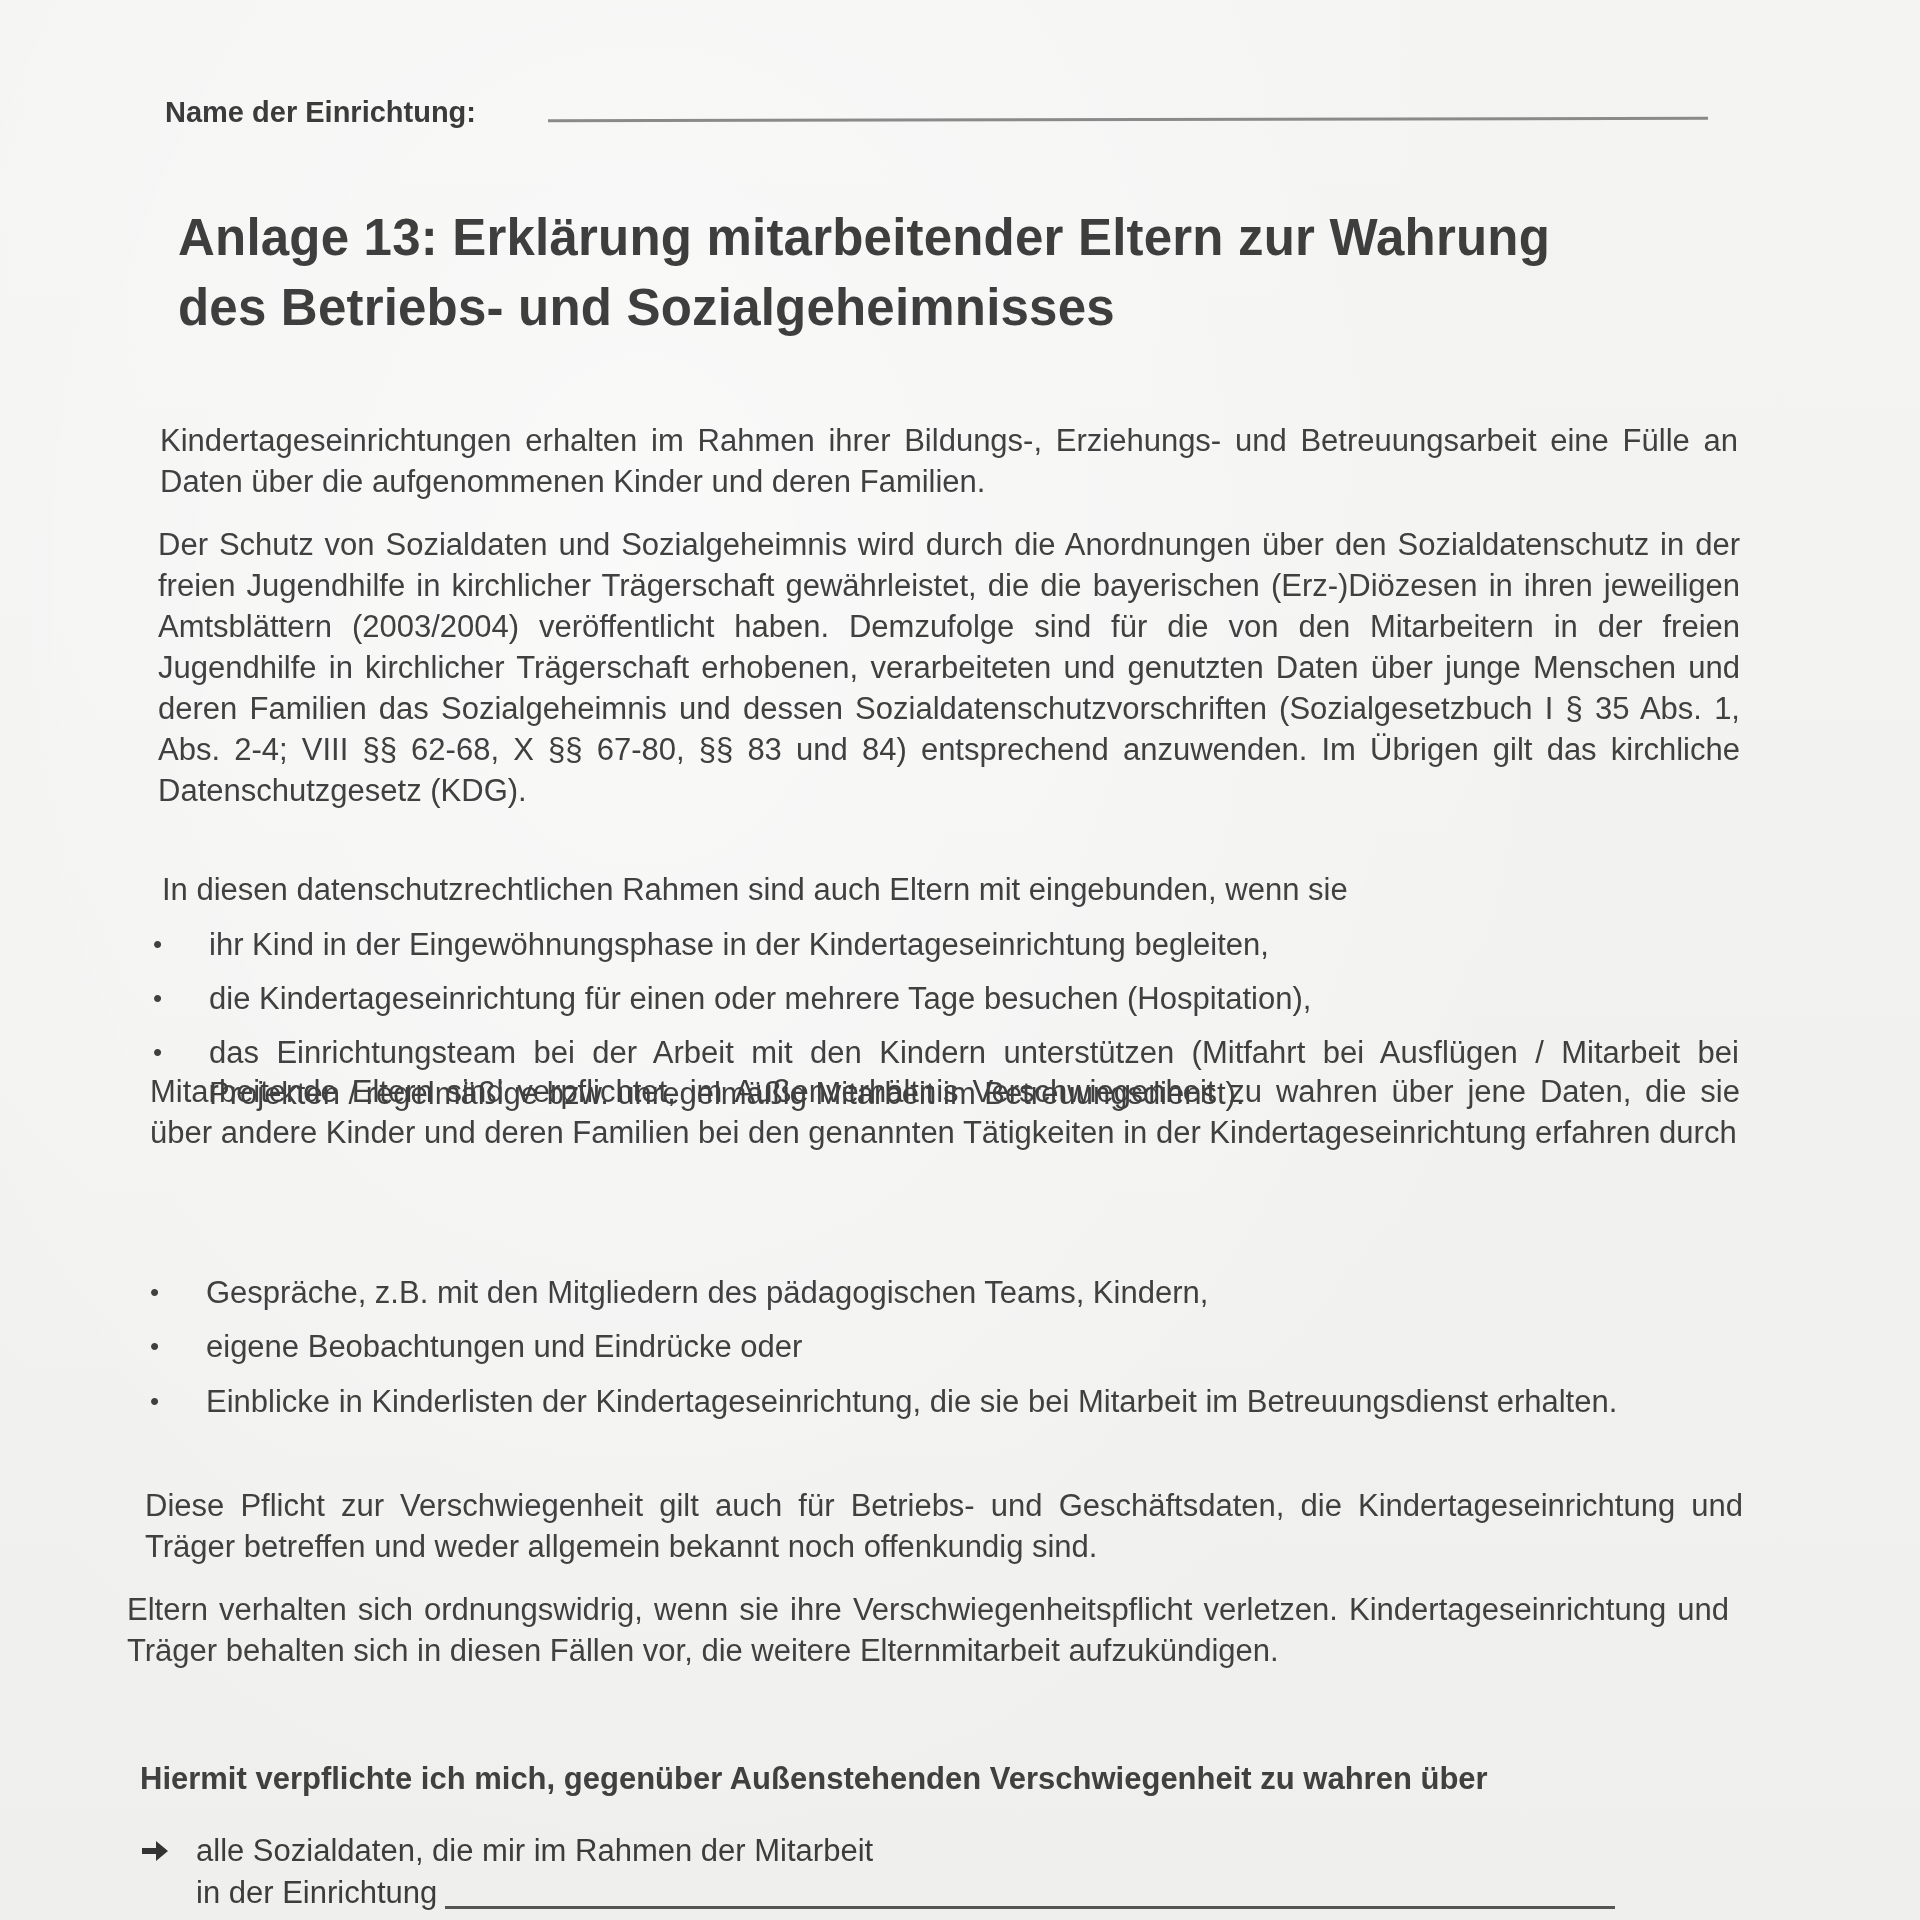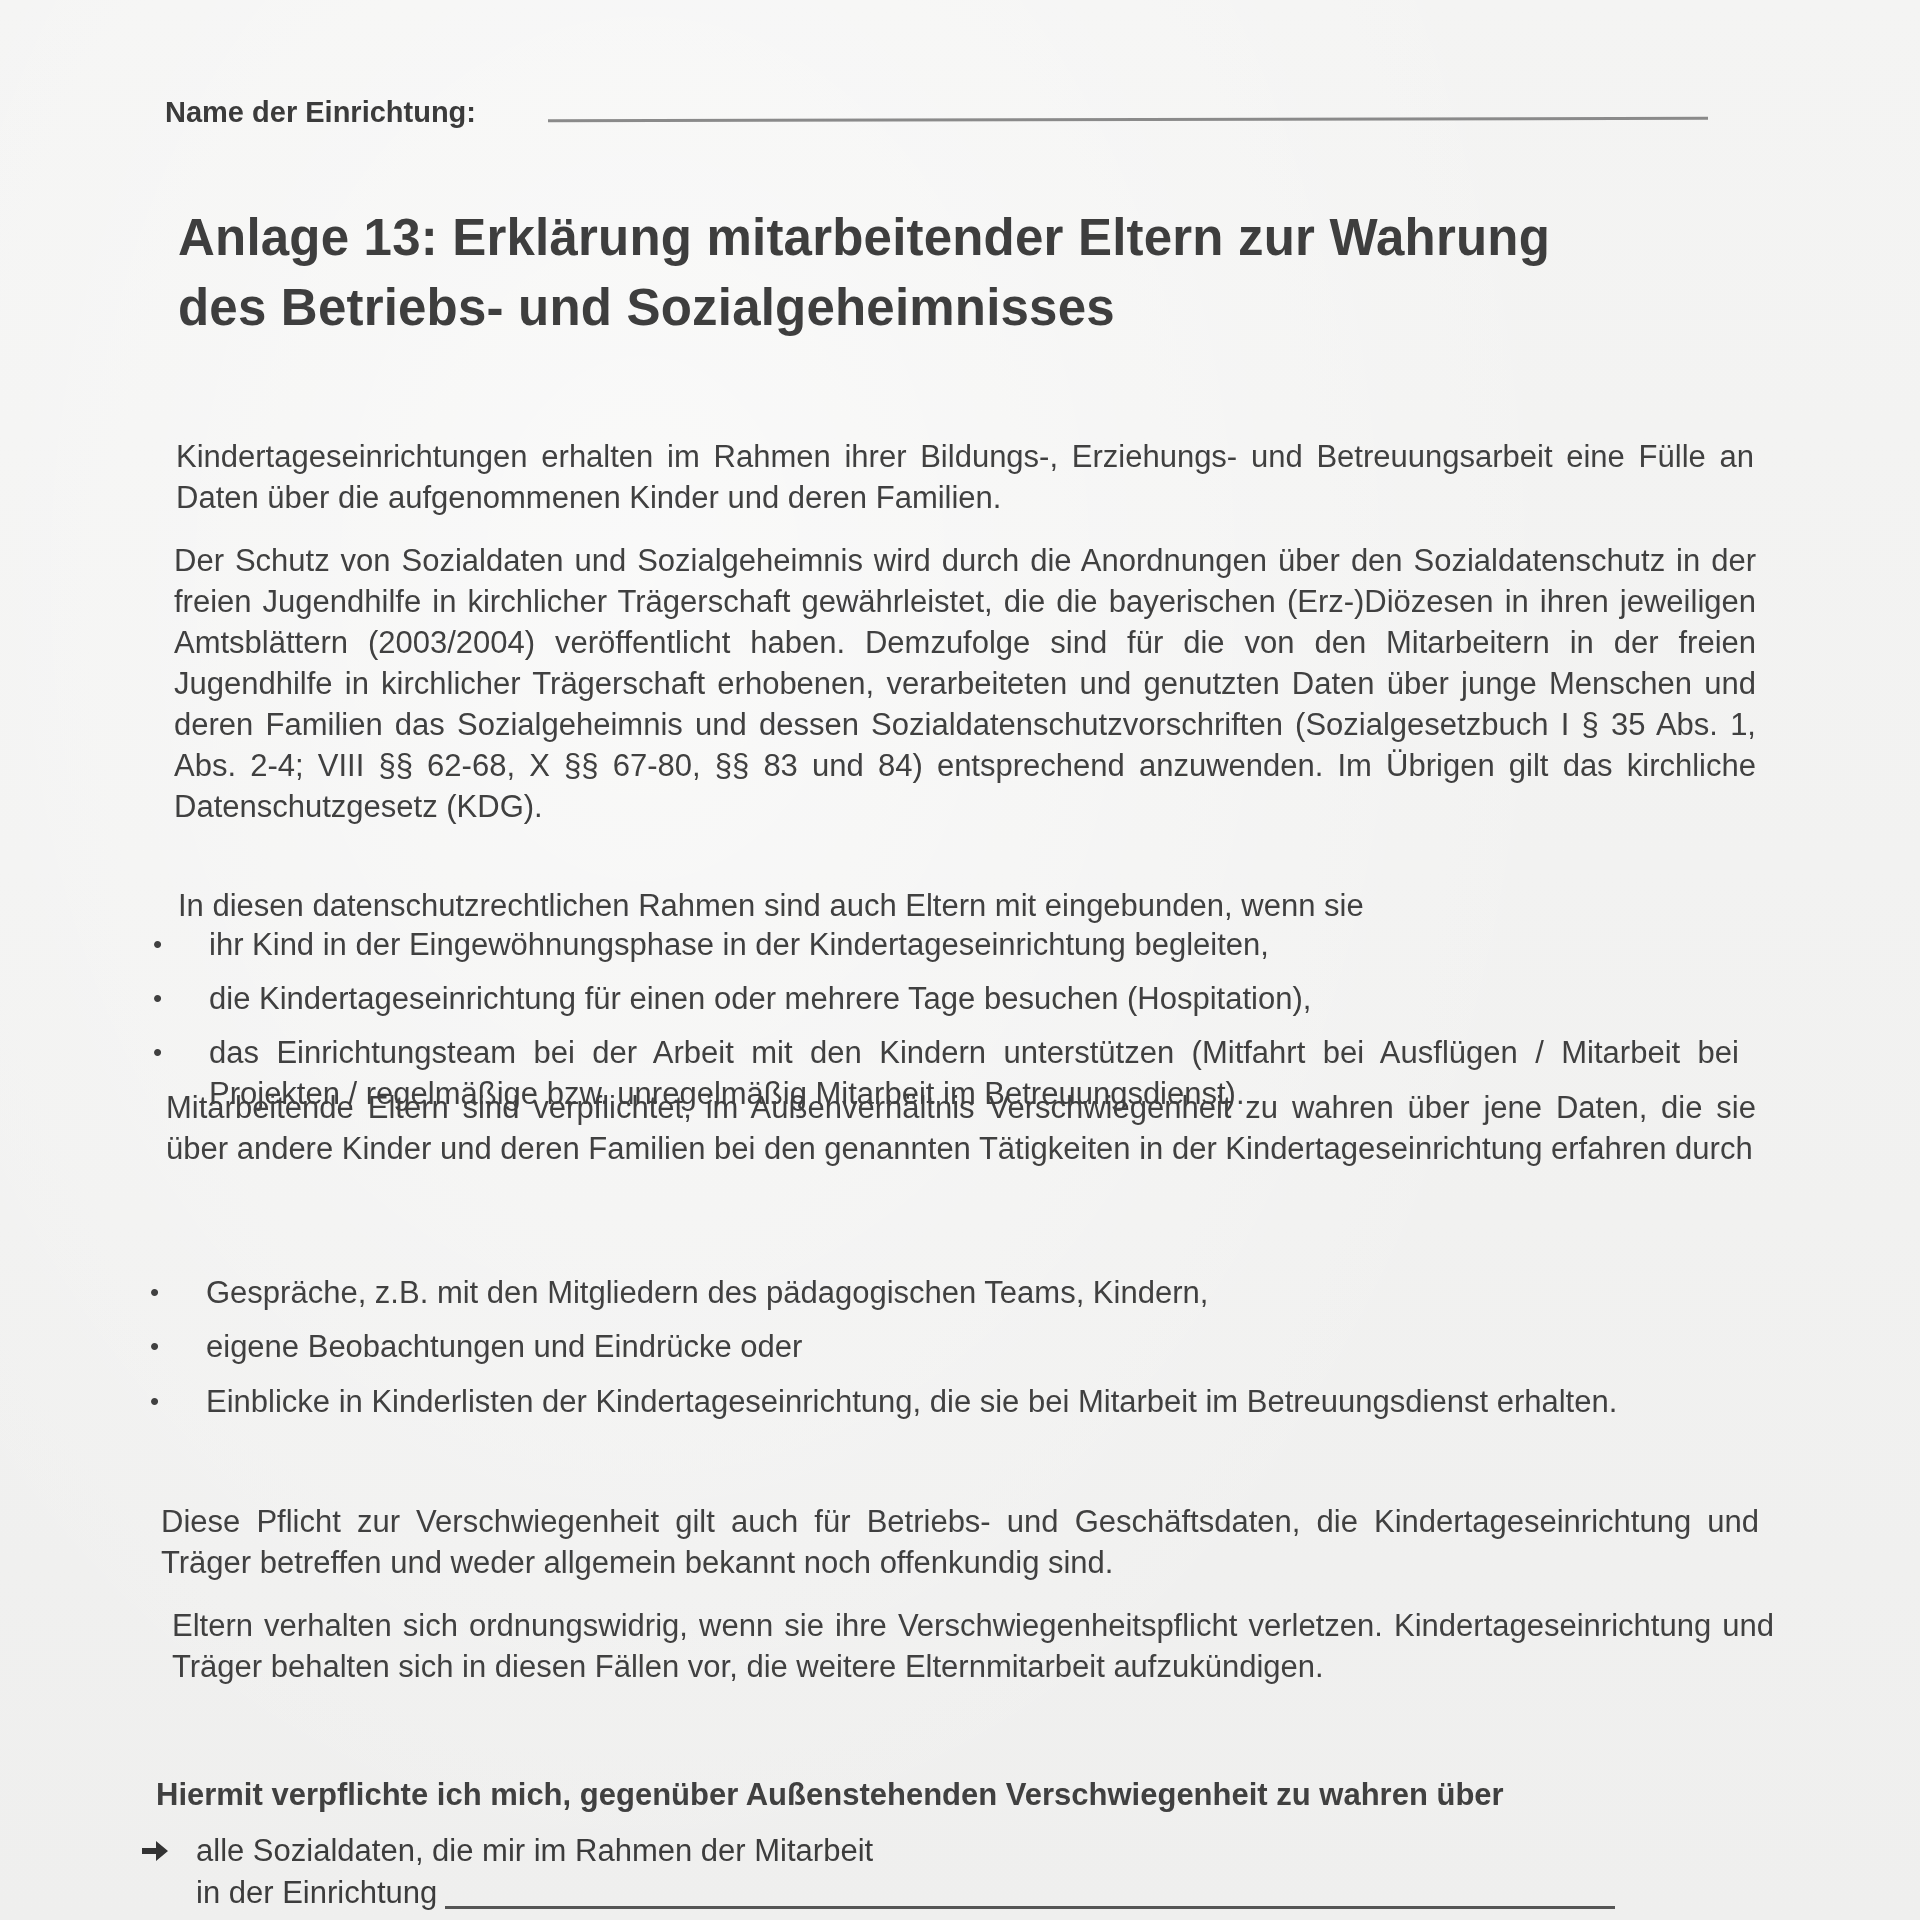--- a/index.html
+++ b/index.html
@@ -24,21 +24,21 @@
       border-top: 3px solid #8a8a8a;
       transform: rotate(-0.12deg);
     }
     .title {
       position: absolute; left: 163px; top: 188px; width: 1600px;
       font-size: 51px; font-weight: bold; line-height: 70px; color: #3e3e3e;
       margin: 15px; letter-spacing: 0.2px;
     }
     .para {
       position: absolute; font-size: 31px; line-height: 41px; color: #404040;
-      margin: 16px; text-align: justify;
+      margin: 0; text-align: justify;
     }
     .para.left { text-align: left; }
     .bullet-item {
       position: absolute; font-size: 31px; line-height: 41px; color: #404040;
       display: flex;
     }
     .bullet-dot {
       width: 56px; flex: 0 0 56px; font-size: 26px; line-height: 41px;
     }
     .bullet-text { text-align: justify; }
@@ -92,21 +92,21 @@
     <span class="bullet-dot">•</span>
     <span class="bullet-text">eigene Beobachtungen und Eindrücke oder</span>
   </div>
   <div class="bullet-item" style="left:150px; top:1381px; width:1592px;">
     <span class="bullet-dot">•</span>
     <span class="bullet-text">Einblicke in Kinderlisten der Kindertageseinrichtung, die sie bei Mitarbeit im Betreuungsdienst erhalten.</span>
   </div>
 
   <p class="para" style="left:145px; top:1485px; width:1598px;">Diese Pflicht zur Verschwiegenheit gilt auch für Betriebs- und Geschäftsdaten, die Kindertageseinrichtung und Träger betreffen und weder allgemein bekannt noch offenkundig sind.</p>
 
-  <p class="para" style="left:156px; top:1589px; width:1602px;">Eltern verhalten sich ordnungswidrig, wenn sie ihre Verschwiegenheitspflicht verletzen. Kindertageseinrichtung und Träger behalten sich in diesen Fällen vor, die weitere Elternmitarbeit aufzukündigen.</p>
+  <p class="para" style="left:127px; top:1589px; width:1602px;">Eltern verhalten sich ordnungswidrig, wenn sie ihre Verschwiegenheitspflicht verletzen. Kindertageseinrichtung und Träger behalten sich in diesen Fällen vor, die weitere Elternmitarbeit aufzukündigen.</p>
 
   <p class="para left" style="left:140px; top:1758px; width:1640px;font-weight:bold;">Hiermit verpflichte ich mich, gegenüber Außenstehenden Verschwiegenheit zu wahren über</p>
 
   <div class="arrow-block">
     <svg class="arrow-icon" viewBox="0 0 30 26">
       <path d="M2 10 L16 10 L16 3 L28 13 L16 23 L16 16 L2 16 Z" fill="#333"></path>
     </svg>
     <div class="arrow-lines">
       <div>alle Sozialdaten, die mir im Rahmen der Mitarbeit</div>
       <div>

